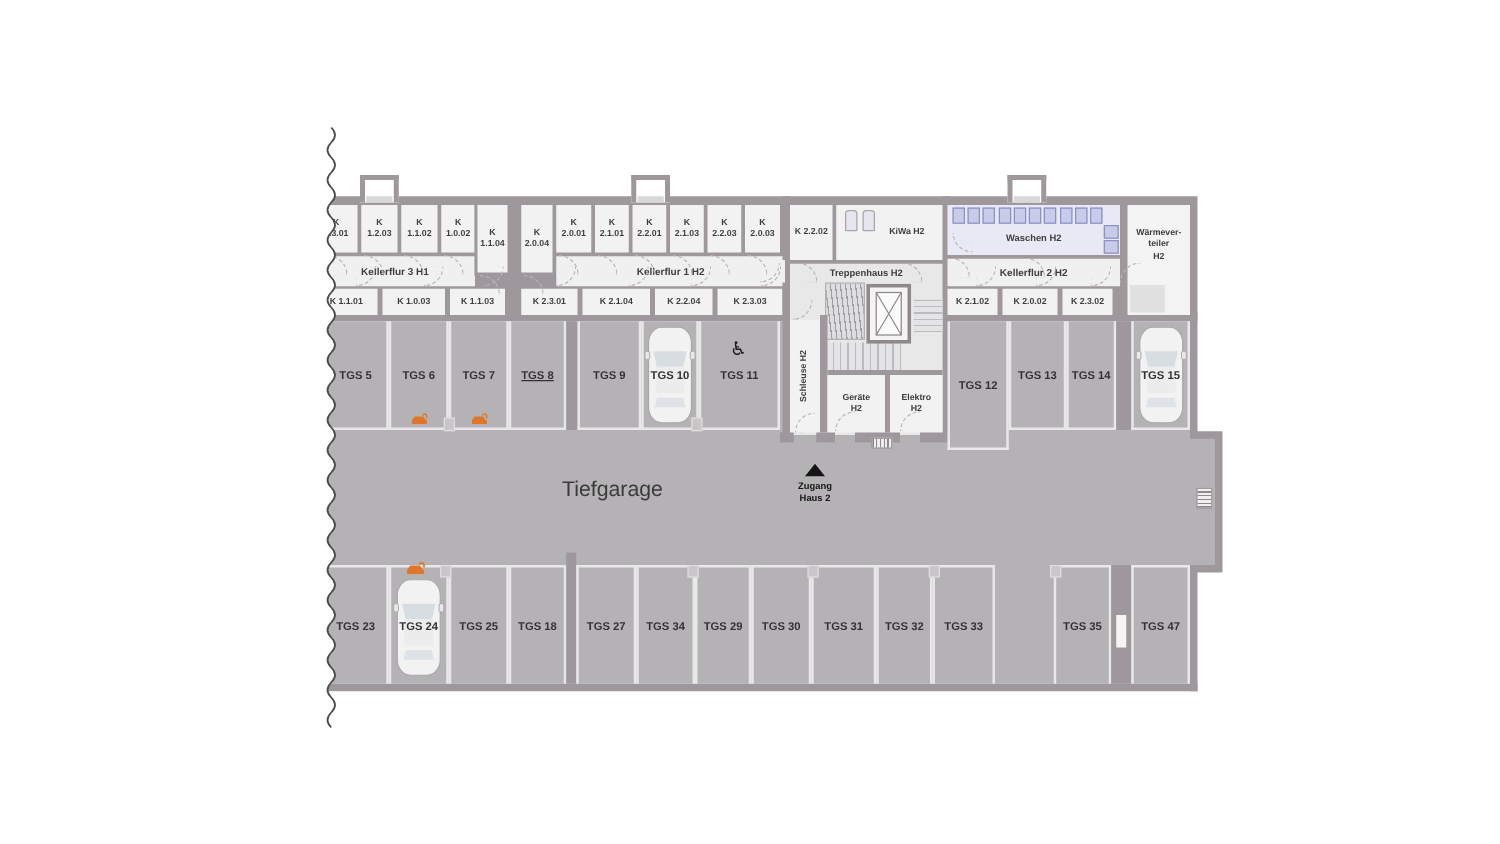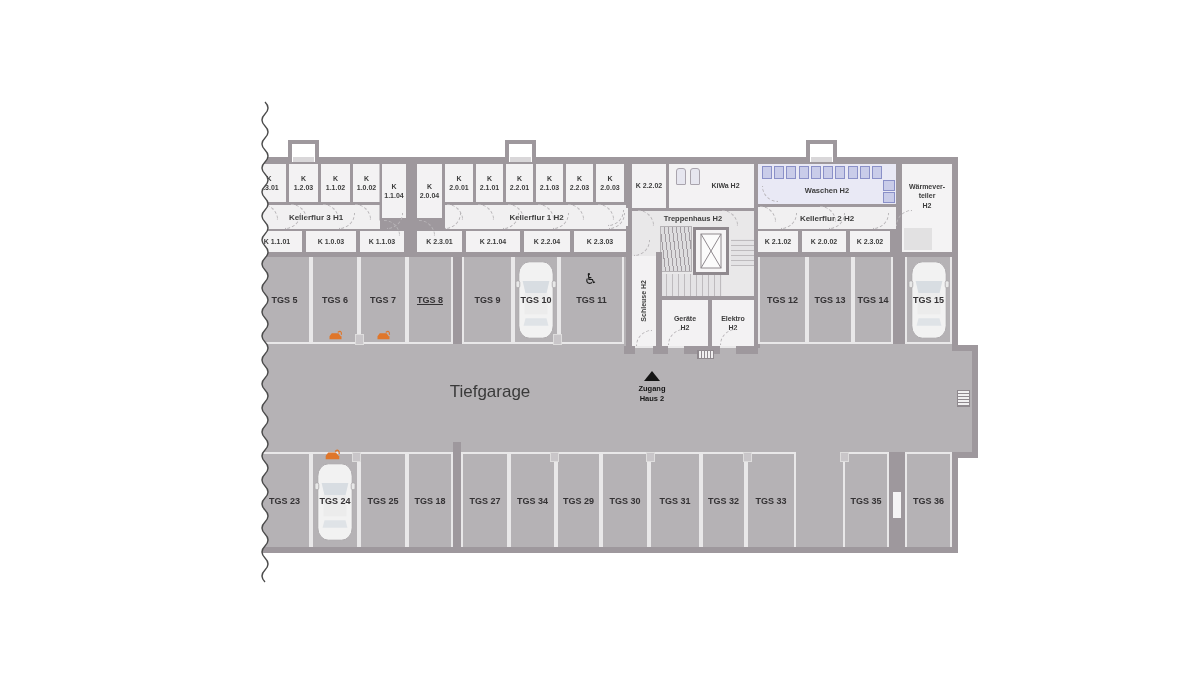--- a/index.html
+++ b/index.html
@@ -178,21 +178,21 @@
   <div class="wall" style="left:453px;top:257px;width:9px;height:87px;"></div>
   <div class="ps" style="left:462px;top:257px;width:51px;height:87px;">
       <span>TGS 9</span>
     </div>
   <div class="ps" style="left:513px;top:257px;width:46px;height:87px;">
       <span>TGS 10</span>
     </div>
   <div class="ps" style="left:559px;top:257px;width:65px;height:87px;">
       <span>TGS 11</span>
     </div>
-  <div class="ps" style="left:758px;top:257px;width:49px;height:87px;">
+  <div class="ps" style="left:758px;top:257px;width:49px;height:103px;">
       <span>TGS 12</span>
     </div>
   <div class="ps" style="left:807px;top:257px;width:46px;height:87px;">
       <span>TGS 13</span>
     </div>
   <div class="ps" style="left:853px;top:257px;width:40px;height:87px;">
       <span>TGS 14</span>
     </div>
   <div class="wall" style="left:893px;top:257px;width:12px;height:87px;"></div>
   <div class="ps" style="left:905px;top:257px;width:47px;height:87px;">
@@ -266,21 +266,21 @@
     </div>
   <div class="ps bot" style="left:746px;top:452px;width:50px;height:95px;justify-content:center;">
       <span>TGS 33</span>
     </div>
   <div class="ps bot" style="left:843px;top:452px;width:46px;height:95px;">
       <span>TGS 35</span>
     </div>
   <div class="wall" style="left:889px;top:452px;width:16px;height:95px;"></div>
   <div class="ab" style="left:893px;top:492px;width:8px;height:26px;background:#f5f4f5;"></div>
   <div class="ps bot" style="left:905px;top:452px;width:47px;height:95px;">
-      <span>TGS 36</span>
+      <span>TGS 47</span>
     </div>
 
   <div class="post" style="left:352px;top:452px;width:9px;height:10px;"></div>
   <div class="post" style="left:550px;top:452px;width:9px;height:10px;"></div>
   <div class="post" style="left:646px;top:452px;width:9px;height:10px;"></div>
   <div class="post" style="left:743px;top:452px;width:9px;height:10px;"></div>
   <div class="post" style="left:840px;top:452px;width:9px;height:10px;"></div>
 
   <svg class="caricon" style="left:314px;top:461px;" width="42" height="82" viewBox="0 0 44 84">
     <rect x="4" y="2" rx="11" ry="13" width="36" height="80" fill="#f2f2f2" stroke="#aaa7aa"></rect>

